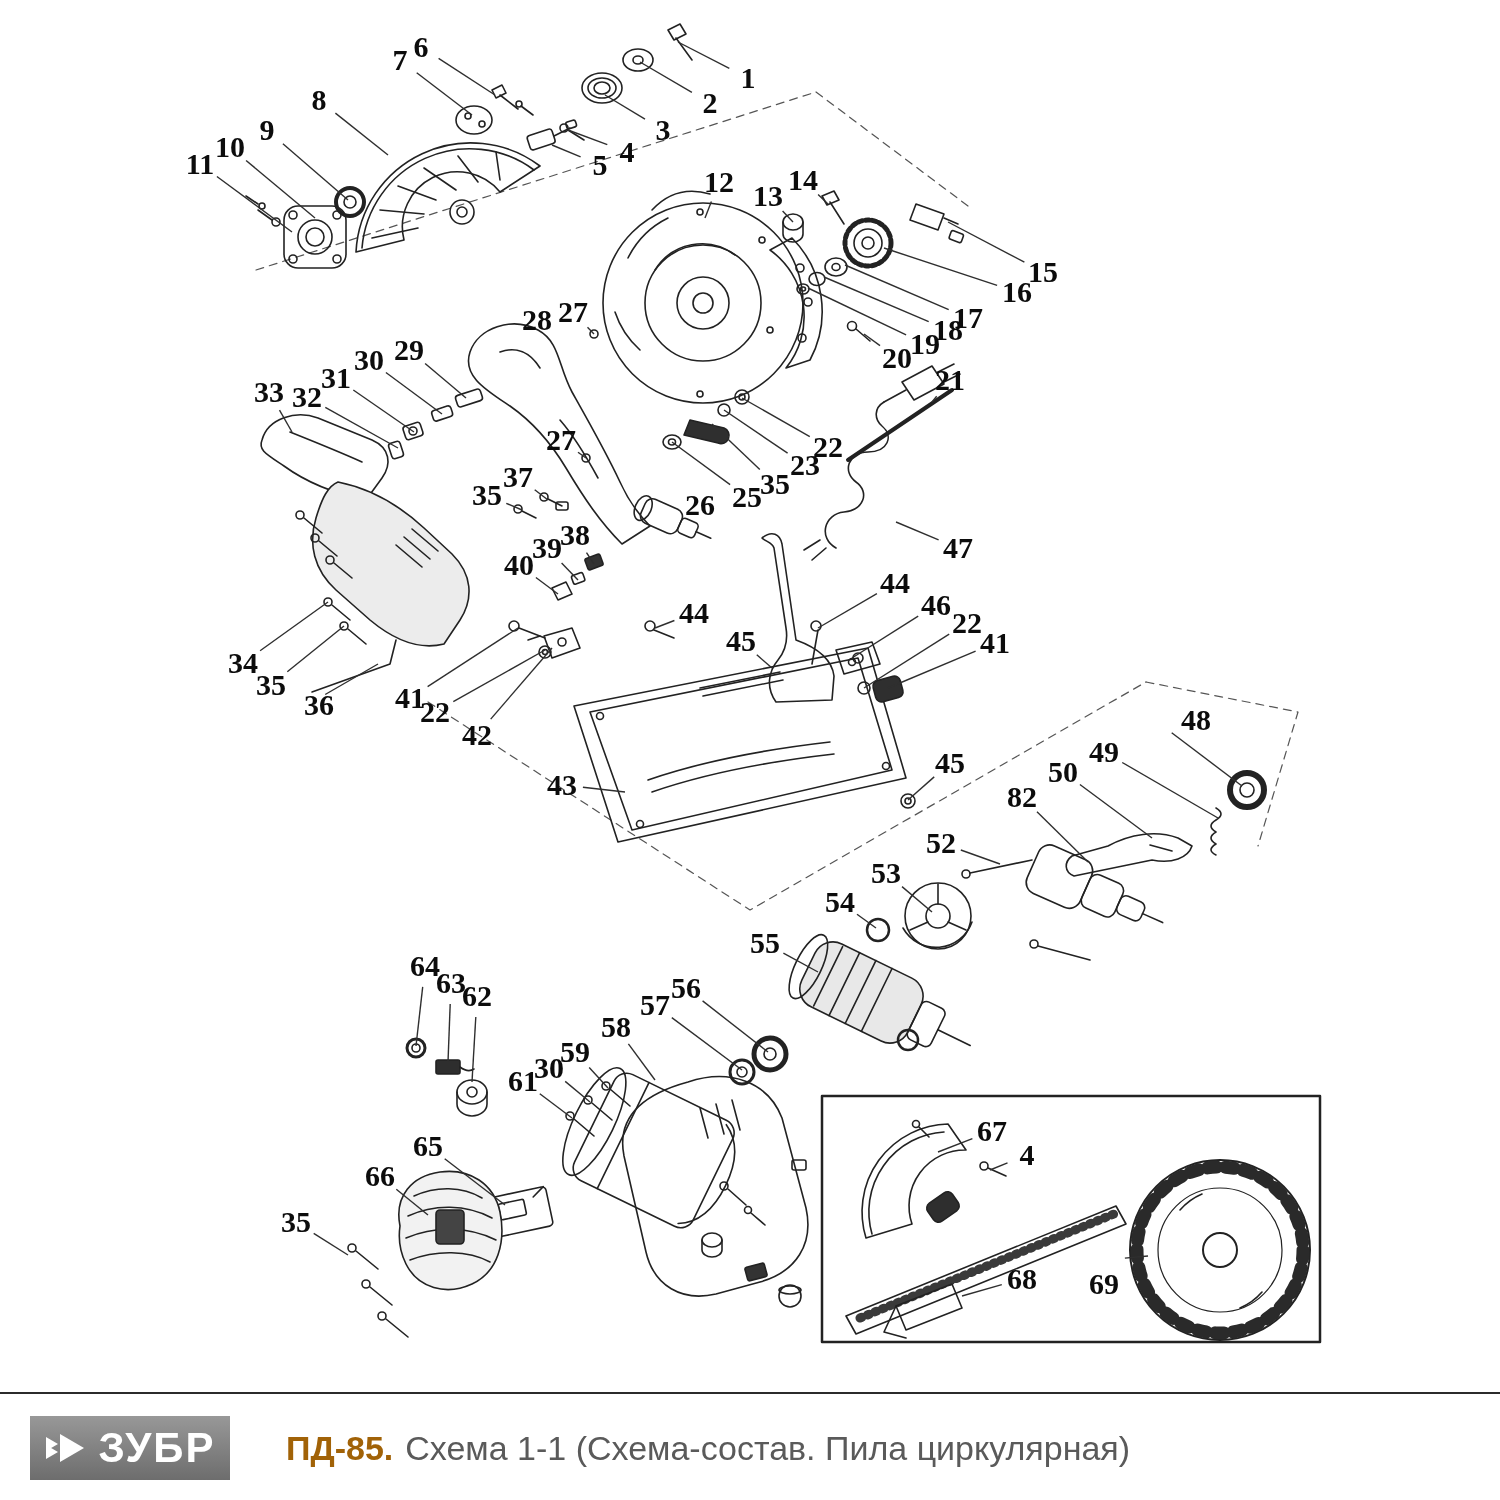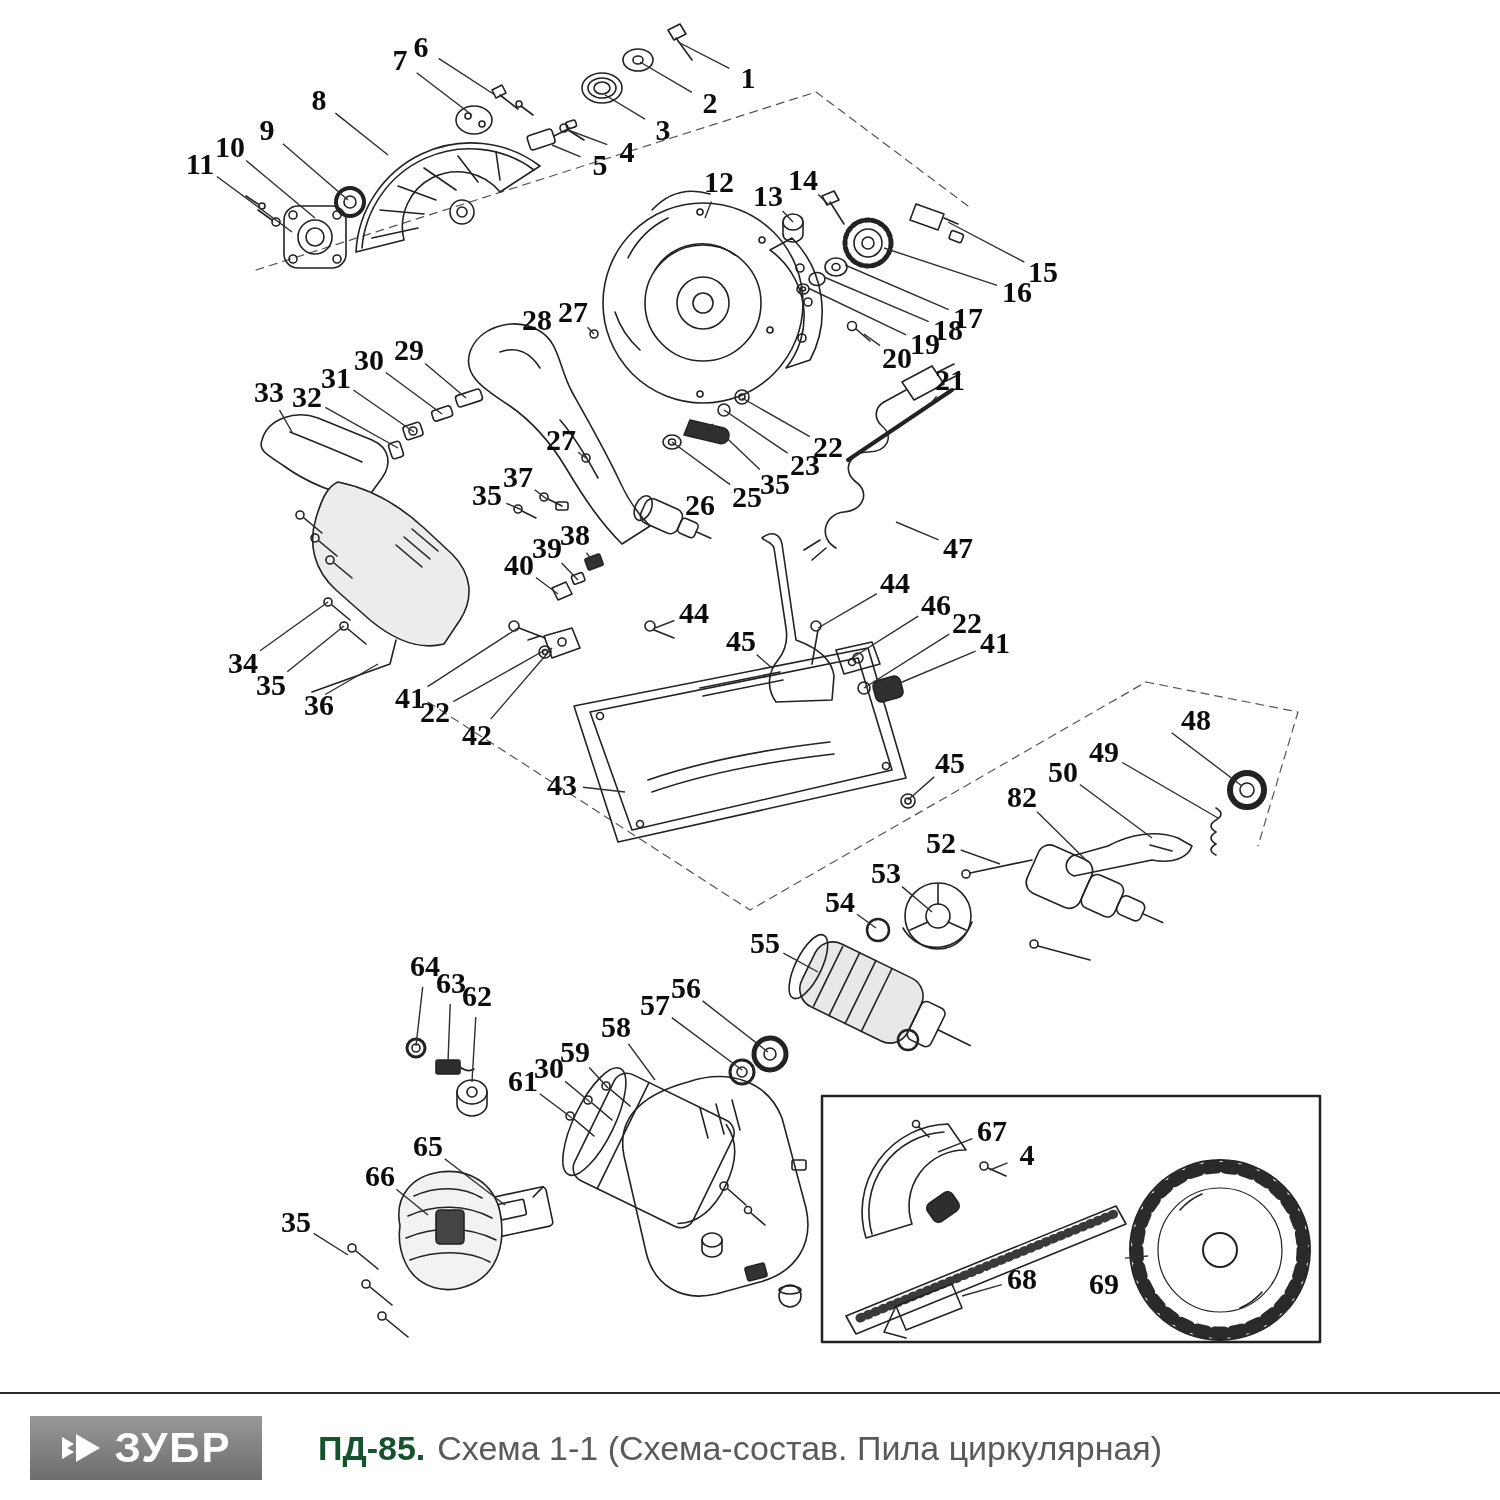--- a/index.html
+++ b/index.html
@@ -6,25 +6,25 @@
   body{width:1500px;height:1500px;position:relative;background:#ffffff;
        font-family:"Liberation Sans",sans-serif;overflow:hidden}
   .canvas{position:absolute;inset:0}
   svg.layer{position:absolute;left:0;top:0}
   .part-label{position:absolute;transform:translate(-50%,-50%);
       font-family:"Liberation Serif",serif;font-weight:700;font-size:30px;
       color:#0c0c0c;line-height:1;white-space:nowrap;background:transparent}
   .leaders line{stroke:#2f2f2f;stroke-width:1.4}
   .footer-rule{position:absolute;left:0;top:1392px;width:1500px;height:2px;background:#2b2b2b}
   .footer{position:absolute;left:0;top:1396px;width:1500px;height:104px;display:flex;align-items:center}
-  .logo{margin-left:30px;width:232px;height:64px;background:linear-gradient(180deg,#989898,#6d6d6d);
+  .logo{margin-left:30px;width:200px;height:64px;background:linear-gradient(180deg,#989898,#6d6d6d);
         display:flex;align-items:center;justify-content:center;gap:10px;flex:0 0 auto}
   .logo-text{color:#ffffff;font-weight:700;font-size:42px;letter-spacing:2px}
   .title{margin-left:56px;font-size:34px;color:#5a5a5a}
-  .model{color:#14532d;font-weight:700;margin-right:12px}
+  .model{color:#a16207;font-weight:700;margin-right:12px}
 </style>
 </head>
 <body>
 
 <div class="canvas">
 
   <svg class="layer" width="1500" height="1500" viewBox="0 0 1500 1500">
     <g stroke="#222" fill="none" stroke-width="1.6" stroke-linecap="round" stroke-linejoin="round">
 
       <g stroke="#555" stroke-width="1.2" stroke-dasharray="8 6">

